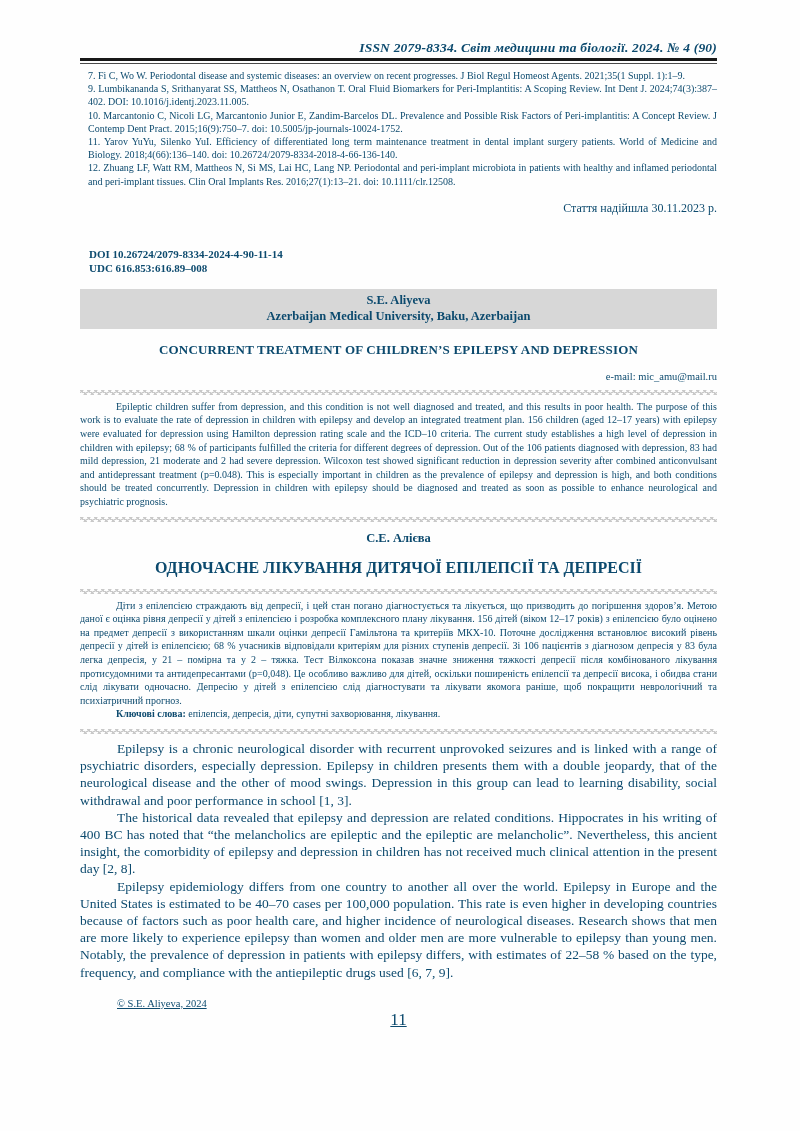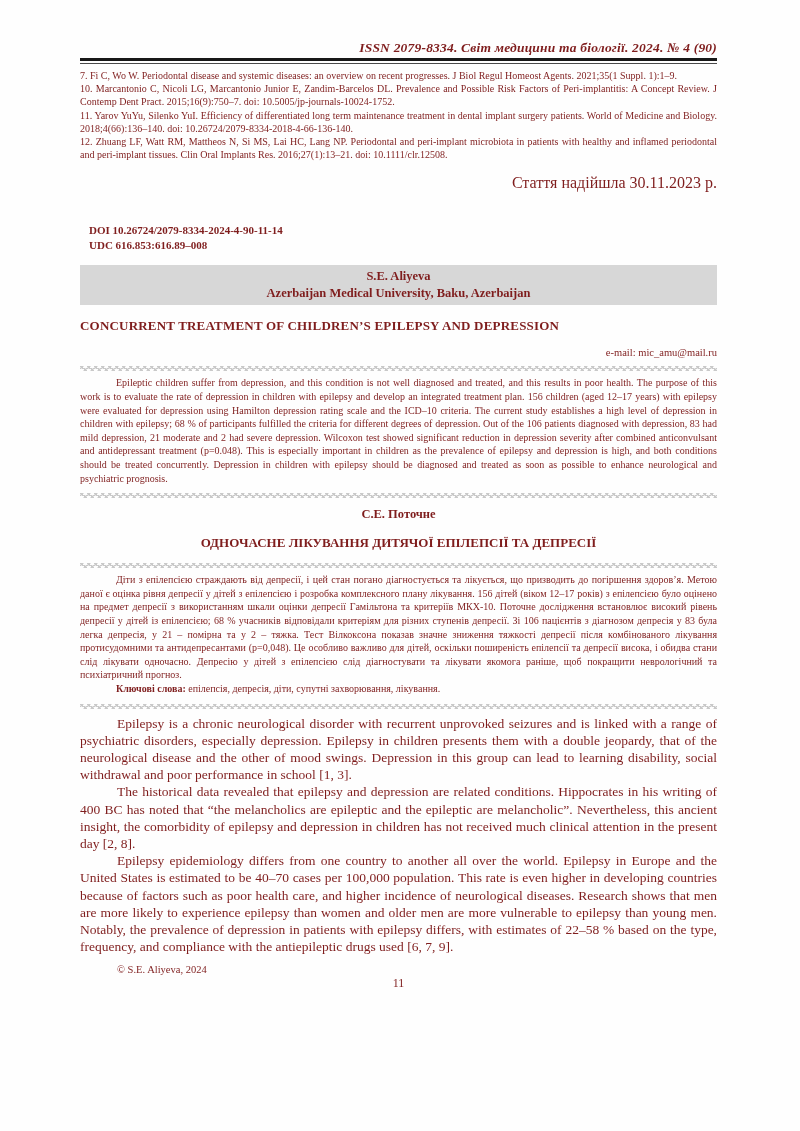--- a/index.html
+++ b/index.html
@@ -3,65 +3,66 @@
 <meta charset="utf-8">
 <style>
   * { margin: 0; padding: 0; box-sizing: border-box; }
   html, body { background: #ffffff; }
   .page {
     position: relative;
     width: 800px;
     height: 1131px;
     margin: 0 auto;
     background: #fefefe;
-    color: #7f1d1d;
+    color: #0c4a6e;
     font-family: "Liberation Serif", "DejaVu Serif", serif;
     padding: 40px 83px 0 80px;
     overflow: hidden;
   }
   .issn-line {
     text-align: right;
     font-weight: bold;
     font-style: italic;
     font-size: 13.5px;
     line-height: 15px;
     letter-spacing: 0.2px;
   }
   .rule-thick { height: 3px; background: #181818; margin-top: 3px; }
   .rule-thin  { height: 1px; background: #4a4a4a; margin-top: 2px; }
   .refs { margin-top: 5px; }
   .refs p {
     font-size: 10px;
     line-height: 13.2px;
     text-align: justify;
+    margin-left: 8px;
   }
   .received {
     margin-top: 13px;
     text-align: right;
-    font-size: 16px;
+    font-size: 12px;
   }
   .doi-udc {
     margin-top: 31px;
     font-weight: bold;
     font-size: 11px;
     line-height: 14.5px;
     margin-left: 9px;
   }
   .author-box {
     margin-top: 13px;
     background: #d7d7d7;
     text-align: center;
     font-weight: bold;
     font-size: 12.5px;
     line-height: 16.5px;
     padding: 3px 0 4px 0;
   }
   .title-en {
     margin-top: 13px;
-    text-align: left;
+    text-align: center;
     font-weight: bold;
     font-size: 13px;
     letter-spacing: 0.2px;
   }
   .email {
     margin-top: 13px;
     text-align: right;
     font-size: 10.5px;
   }
   .zigzag {
@@ -88,51 +89,52 @@
   .author-ua {
     margin-top: 9px;
     text-align: center;
     font-weight: bold;
     font-size: 12.5px;
   }
   .title-ua {
     margin-top: 13px;
     text-align: center;
     font-weight: bold;
-    font-size: 13px;
+    font-size: 16px;
   }
   .body-text { margin-top: 6px; }
   .body-text p {
     font-size: 13.5px;
     line-height: 17.2px;
     text-align: justify;
     text-indent: 37px;
   }
-  .footer { margin-top: 9px; }
+  .footer { margin-top: 17px; text-decoration: underline; }
   .copyright {
     font-size: 10.5px;
     margin-left: 37px;
   }
   .pagenum {
     text-align: center;
-    font-size: 12px;
+    font-size: 17px;
     margin-top: 1px;
   }
 </style>
 </head>
 <body>
 
 <div class="page">
 
   <div class="issn-line">ISSN 2079-8334. Світ медицини та біології. 2024. № 4 (90)</div>
   <div class="rule-thick"></div>
   <div class="rule-thin"></div>
 
   <div class="refs">
     <p>7. Fi C, Wo W. Periodontal disease and systemic diseases: an overview on recent progresses. J Biol Regul Homeost Agents. 2021;35(1 Suppl. 1):1–9.</p>
+    <p>9. Lumbikananda S, Srithanyarat SS, Mattheos N, Osathanon T. Oral Fluid Biomarkers for Peri-Implantitis: A Scoping Review. Int Dent J. 2024;74(3):387–402. DOI: 10.1016/j.identj.2023.11.005.</p>
     <p>10. Marcantonio C, Nicoli LG, Marcantonio Junior E, Zandim-Barcelos DL. Prevalence and Possible Risk Factors of Peri-implantitis: A Concept Review. J Contemp Dent Pract. 2015;16(9):750–7. doi: 10.5005/jp-journals-10024-1752.</p>
     <p>11. Yarov YuYu, Silenko YuI. Efficiency of differentiated long term maintenance treatment in dental implant surgery patients. World of Medicine and Biology. 2018;4(66):136–140. doi: 10.26724/2079-8334-2018-4-66-136-140.</p>
     <p>12. Zhuang LF, Watt RM, Mattheos N, Si MS, Lai HC, Lang NP. Periodontal and peri-implant microbiota in patients with healthy and inflamed periodontal and peri-implant tissues. Clin Oral Implants Res. 2016;27(1):13–21. doi: 10.1111/clr.12508.</p>
   </div>
 
   <div class="received">Стаття надійшла 30.11.2023 р.</div>
 
   <div class="doi-udc">
     <div>DOI 10.26724/2079-8334-2024-4-90-11-14</div>
     <div>UDC 616.853:616.89–008</div>
@@ -146,21 +148,21 @@
   <div class="title-en">CONCURRENT TREATMENT OF CHILDREN’S EPILEPSY AND DEPRESSION</div>
 
   <div class="email">e-mail: mic_amu@mail.ru</div>
 
   <div class="zigzag"></div>
 
   <p class="abstract">Epileptic children suffer from depression, and this condition is not well diagnosed and treated, and this results in poor health. The purpose of this work is to evaluate the rate of depression in children with epilepsy and develop an integrated treatment plan. 156 children (aged 12–17 years) with epilepsy were evaluated for depression using Hamilton depression rating scale and the ICD–10 criteria. The current study establishes a high level of depression in children with epilepsy; 68 % of participants fulfilled the criteria for different degrees of depression. Out of the 106 patients diagnosed with depression, 83 had mild depression, 21 moderate and 2 had severe depression. Wilcoxon test showed significant reduction in depression severity after combined anticonvulsant and antidepressant treatment (p=0.048). This is especially important in children as the prevalence of epilepsy and depression is high, and both conditions should be treated concurrently. Depression in children with epilepsy should be diagnosed and treated as soon as possible to enhance neurological and psychiatric prognosis.</p>
 
   <div class="zigzag"></div>
 
-  <div class="author-ua">С.Е. Поточне</div>
+  <div class="author-ua">С.Е. Алієва</div>
   <div class="title-ua">ОДНОЧАСНЕ ЛІКУВАННЯ ДИТЯЧОЇ ЕПІЛЕПСІЇ ТА ДЕПРЕСІЇ</div>
 
   <div class="zigzag" style="margin-top:12px"></div>
 
   <p class="abstract">Діти з епілепсією страждають від депресії, і цей стан погано діагностується та лікується, що призводить до погіршення здоров’я. Метою даної є оцінка рівня депресії у дітей з епілепсією і розробка комплексного плану лікування. 156 дітей (віком 12–17 років) з епілепсією було оцінено на предмет депресії з використанням шкали оцінки депресії Гамільтона та критеріїв МКХ-10. Поточне дослідження встановлює високий рівень депресії у дітей із епілепсією; 68 % учасників відповідали критеріям для різних ступенів депресії. Зі 106 пацієнтів з діагнозом депресія у 83 була легка депресія, у 21 – помірна та у 2 – тяжка. Тест Вілкоксона показав значне зниження тяжкості депресії після комбінованого лікування протисудомними та антидепресантами (p=0,048). Це особливо важливо для дітей, оскільки поширеність епілепсії та депресії висока, і обидва стани слід лікувати одночасно. Депресію у дітей з епілепсією слід діагностувати та лікувати якомога раніше, щоб покращити неврологічний та психіатричний прогноз.</p>
   <p class="abs-keywords"><b>Ключові слова:</b><span> епілепсія, депресія, діти, супутні захворювання, лікування.</span></p>
 
   <div class="zigzag"></div>
 
   <div class="body-text">

